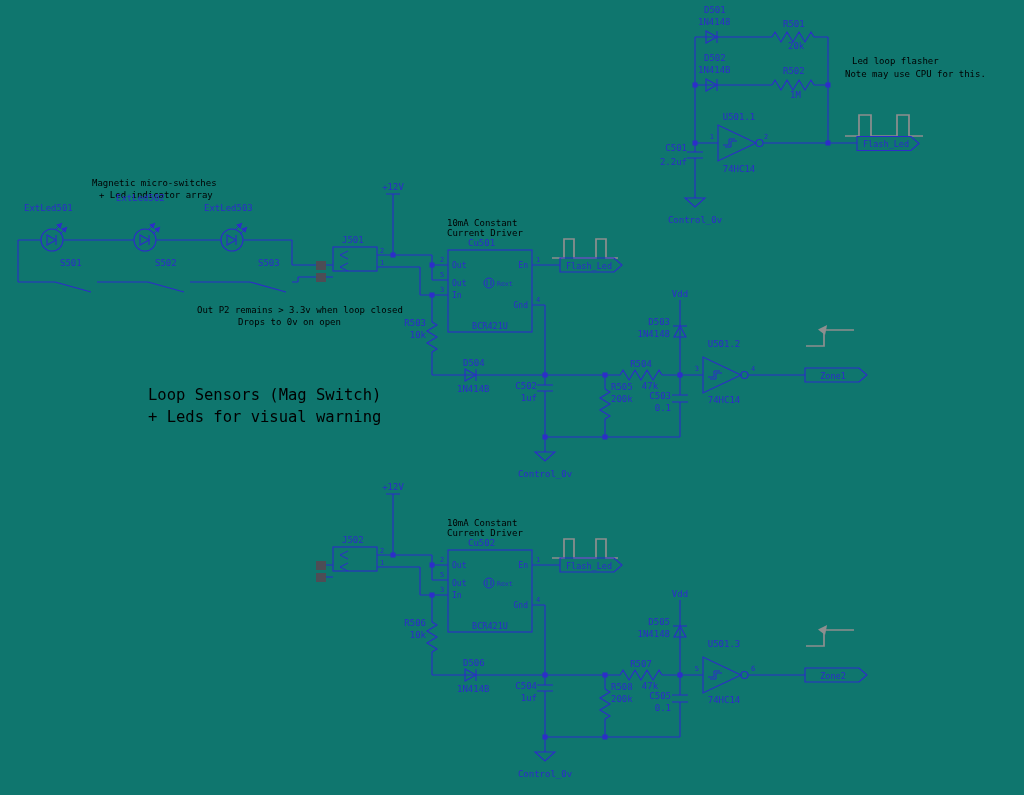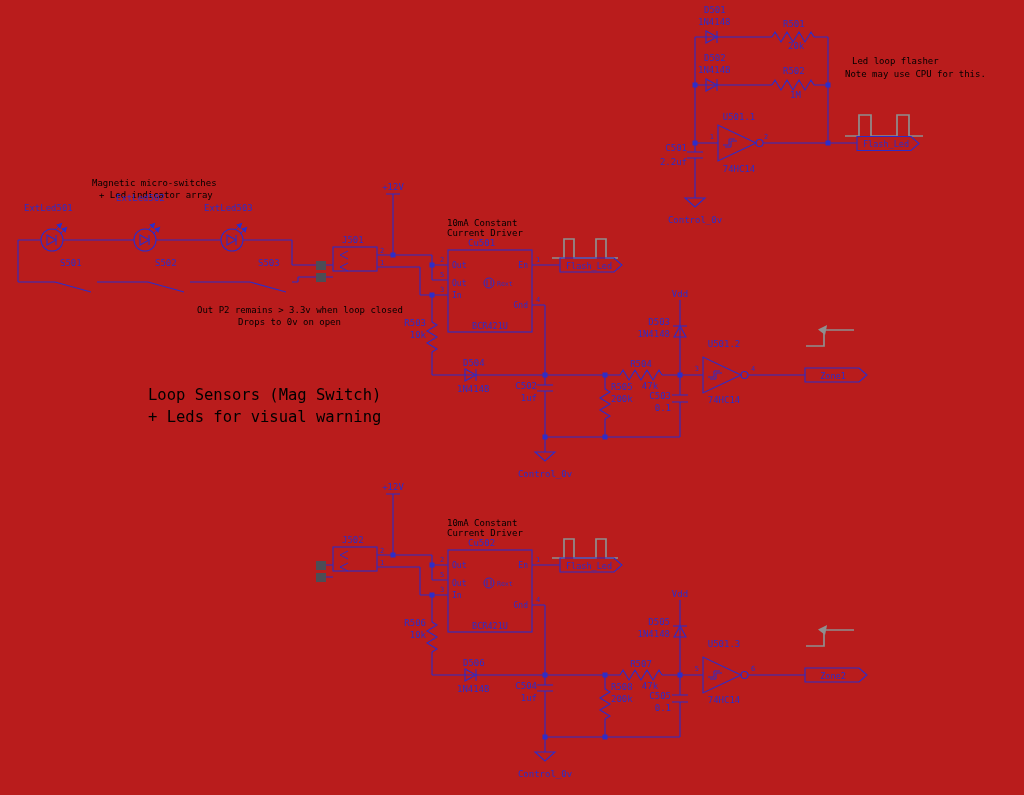--- a/index.html
+++ b/index.html
@@ -2,21 +2,21 @@
 <html style="--schematic: #2d2dc9; --annotation: #000000; --waveform: #8f8f8f; --terminal: #4d4d55;"><head>
 <meta charset="utf-8">
 <style>
   :root{
     --schematic:#2d2dc9;
     --annotation:#000000;
     --waveform:#8f8f8f;
     --terminal:#4d4d55;
   }
   html,body{margin:0;padding:0;background:#ffffff;}
-  .page{width:1024px;height:795px;background:#b91c1c;position:relative;overflow:hidden;}
+  .page{width:1024px;height:795px;background:#0f766e;position:relative;overflow:hidden;}
   svg{display:block;}
   .w{stroke:var(--schematic);fill:none;stroke-width:1.1;}
   .thin{stroke-width:1;}
   .gray{stroke:var(--waveform);fill:none;stroke-width:1.7;}
   .grayfill{fill:var(--waveform);stroke:none;}
   .jct{fill:var(--schematic);stroke:none;}
   .term{fill:var(--terminal);stroke:none;}
   text{font-family:"DejaVu Sans Mono","Liberation Mono",monospace;fill:var(--schematic);}
   .t{font-size:9px;}
   .t85{font-size:8.5px;}

